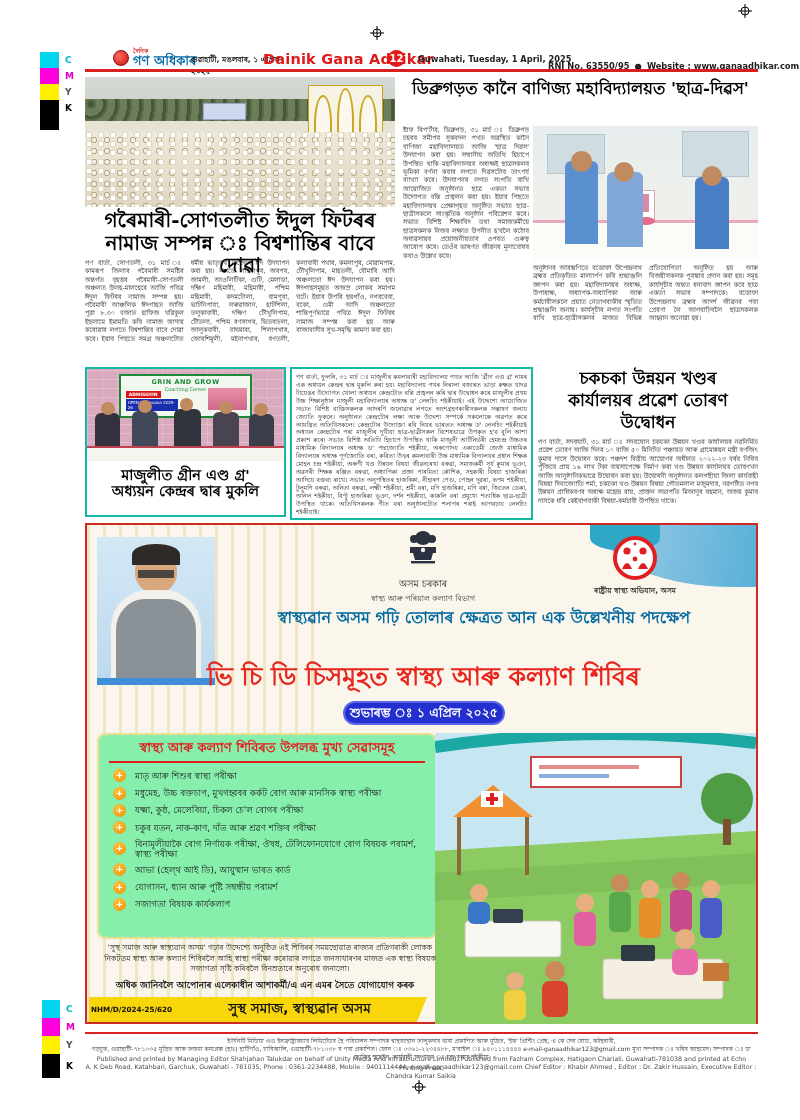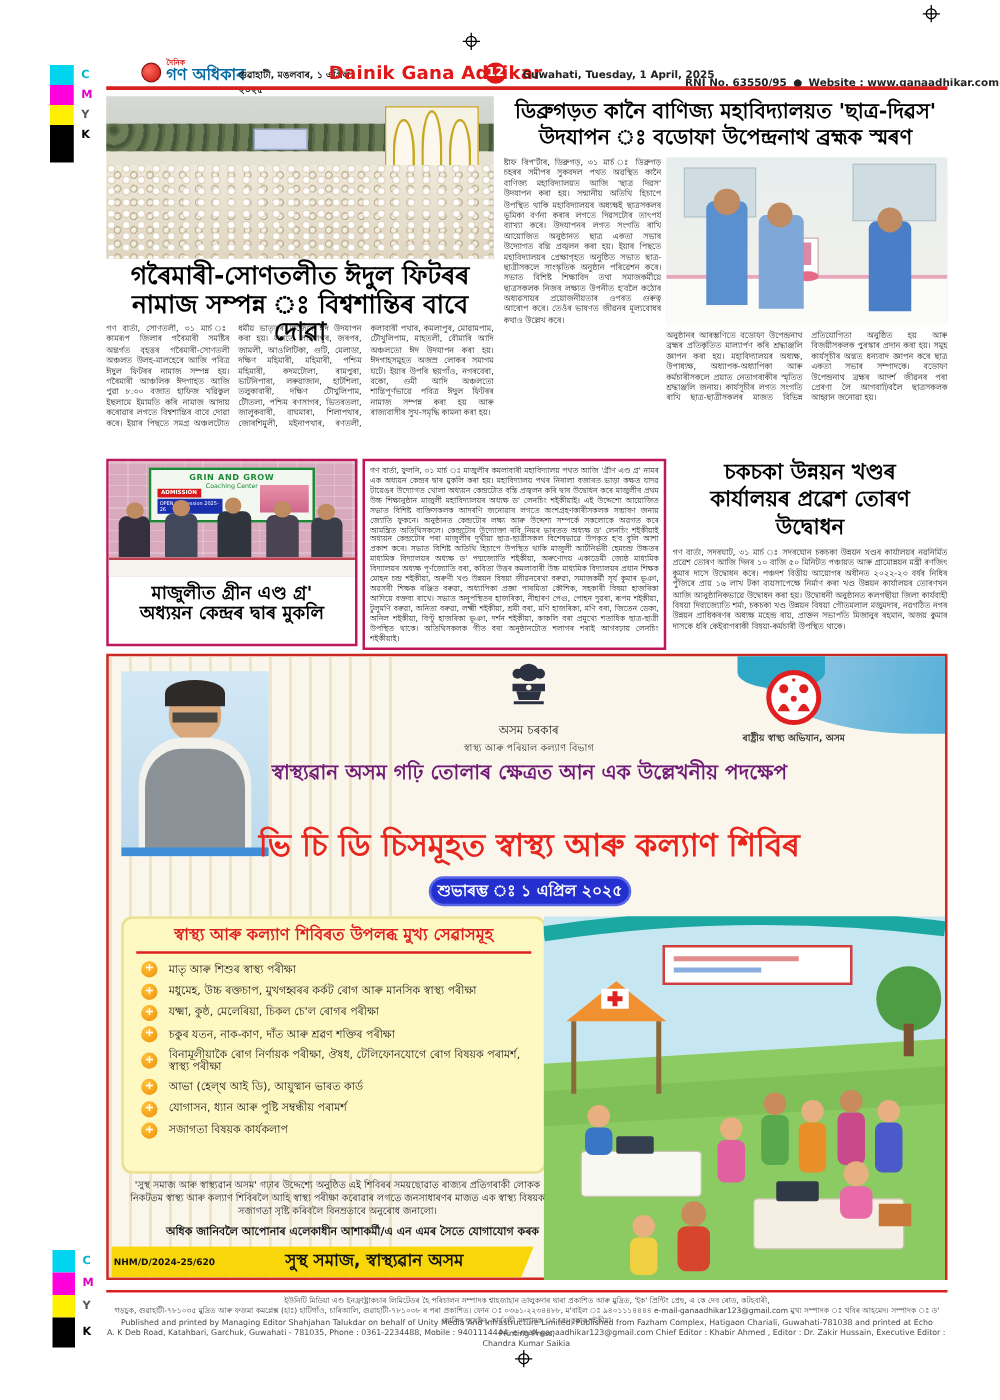--- a/index.html
+++ b/index.html
@@ -21,21 +21,21 @@
   .m-date-as{font-size:7.5px;font-weight:bold}
   .m-name-en{font-size:14.5px;font-weight:bold;color:#e01818;letter-spacing:.2px}
   .m-page{width:17px;height:17px;border-radius:50%;background:#e01818;color:#fff;font-size:10px;font-weight:bold;text-align:center;line-height:17px}
   .m-line-en{font-size:8.3px;font-weight:bold;color:#222}
   .rule-red{background:#d8201e}
   
   .hl{font-weight:bold;color:#000;text-align:center;line-height:1.12}
   .body-txt{font-size:6.4px;line-height:1.31;color:#1c1c1c;text-align:justify}
   .cols3{column-count:3;column-gap:7px}
   .cols2{column-count:2;column-gap:7px}
-  .redbox{border:2px solid #be185d;background:#fff}
+  .redbox{border:2px solid #14b8a6;background:#fff}
   
   .photo{overflow:hidden}
   .eid-photo{background:#e6e2d4}
   .eid-sky{left:0;top:0;width:100%;height:30%;background:linear-gradient(#d6dad6,#c9cfc7)}
   .eid-trees{left:0;top:17%;width:100%;height:17%;
      background:repeating-radial-gradient(circle at 6px 5px,#46583c 0 3px,#5a6b48 3px 5px,transparent 5px 12px),#6c7d58}
   .eid-gate{right:4%;top:6%;width:24%;height:42%;background:#f6f2e4;border:1px solid #caa21e;display:flex;justify-content:space-around;align-items:flex-end;padding:2px}
   .arch{width:26%;height:86%;border:2px solid #c8a820;border-bottom:none;border-radius:50% 50% 0 0/70% 70% 0 0;background:#fdf8ee}
   .eid-stage{left:38%;top:20%;width:14%;height:13%;background:#cfd8ee;border:1px solid #9aa6c8}
   .eid-crowd{left:0;bottom:0;width:100%;height:58%;
@@ -64,24 +64,24 @@
   .ad-stripes{left:0;top:0;width:34%;height:100%;
       background:repeating-linear-gradient(90deg,rgba(233,214,166,.55) 0 3px,transparent 3px 16px)}
   .ad-blob{right:0;top:0;width:150px;height:62px;background:linear-gradient(100deg,#9ccbe6,#58b0d8);border-radius:0 0 0 85%}
   .ad-blob2{right:96px;top:0;width:70px;height:26px;background:#2fa8c8;border-radius:0 0 50% 50%}
   .min-photo{background:linear-gradient(#d3e8f5,#bcd9ec)}
   .min-strip{left:0;bottom:0;width:100%;height:7px;background:#3f8fd8}
   .min-cap{font-size:8.4px;font-weight:bold;line-height:1.35;color:#222;text-align:center}
   .gov-t{font-size:9.5px;font-weight:normal;color:#222;text-align:center}
   .gov-d{font-size:7.8px;color:#333;text-align:center}
   .nhm-l{font-size:7.4px;font-weight:bold;color:#333;text-align:center}
-  .ad-tagline{font-size:16px;font-weight:bold;color:#701a75;text-align:center}
+  .ad-tagline{font-size:16px;font-weight:bold;color:#0369a1;text-align:right}
   .ad-title{font-size:25px;font-weight:bold;color:#e8261e;text-align:center;line-height:1.1}
   .pill{background:#2330cf;border:2px solid #5a66e8;border-radius:13px;color:#fff;font-size:12.5px;font-weight:bold;text-align:center;line-height:20px}
-  .svcbox{background:#fef9c3;border-radius:9px;box-shadow:0 0 0 2px #eadf90 inset}
+  .svcbox{background:#86efac;border-radius:9px;box-shadow:0 0 0 2px #eadf90 inset}
   .svc-head{font-size:13px;font-weight:bold;color:#e02020;text-align:center;padding:5px 8px 2px;border-bottom:2px solid #e02020;margin:0 12px 4px}
   .svc-row{display:flex;align-items:center;gap:9px;padding:2.2px 10px 2.2px 16px}
   .svc-ico{flex:0 0 13px;width:13px;height:13px;border-radius:50%;background:radial-gradient(circle at 35% 30%,#ffc23c,#ef8f06);color:#fff;font-size:9px;font-weight:bold;text-align:center;line-height:13px}
   .svc-lb{font-size:8.8px;color:#1a1a1a;line-height:1.15}
   .ad-para{font-size:7.6px;line-height:1.4;color:#222;text-align:center}
   .ad-contact{font-size:8.8px;font-weight:bold;color:#111;text-align:center}
   .ybar{background:#f8d60a;clip-path:polygon(0 0,100% 0,97% 100%,0 100%);display:flex;align-items:center}
   .ybar .code{font-size:7.2px;font-weight:bold;color:#111;padding-left:2px;white-space:nowrap}
   .ybar .slogan{flex:1;text-align:center;font-size:13.5px;font-weight:bold;color:#111}
   
@@ -174,21 +174,20 @@
         <div class="arch" style="height:100%"></div>
         <div class="arch"></div>
       </div>
     <div class="abs eid-crowd"></div>
   </div>
   <div class="abs hl" style="left:85px;top:209px;width:310px;font-size:20px">গৰৈমাৰী-সোণতলীত ঈদুল ফিটৰৰ</div>
   <div class="abs hl" style="left:85px;top:232px;width:310px;font-size:20px">নামাজ সম্পন্ন ঃ বিশ্বশান্তিৰ বাবে দোৱা</div>
   <div class="abs body-txt cols3" style="left:85px;top:259px;width:310px;height:106px;overflow:hidden">গণ বাৰ্তা, সোণতলী, ৩১ মাৰ্চ ঃ কামৰূপ জিলাৰ গৰৈমাৰী সমষ্টিৰ অন্তৰ্গত বৃহত্তৰ গৰৈমাৰী-সোণতলী অঞ্চলত উলহ-মালহেৰে আজি পবিত্ৰ ঈদুল ফিটৰৰ নামাজ সম্পন্ন হয়। গৰৈমাৰী আঞ্চলিক ঈদগাহত আজি পুৱা ৮.৩০ বজাত হাফিজ খৱিকুল ইছলামে ইমামতি কৰি নামাজ আদায় কৰোৱাৰ লগতে বিশ্বশান্তিৰ বাবে দোৱা কৰে। ইয়াৰ পিছতে সমগ্ৰ অঞ্চলটোত ধৰ্মীয় ভাতৃত্বৰ মাজেৰে ঈদ উদযাপন কৰা হয়। লগতে লহিৰাপুৰ, জৰপৰ, জামলী, আওলিটিকা, গুটি, মেলাডা, দক্ষিণ মহিমাৰী, মহিমাৰী, পশ্চিম মহিমাৰী, কদমটোলা, ৰামপুৰা, ভাটনিপাৰা, লৰুৱাজান, হাটশিলা, তলুকাবাৰী, দক্ষিণ টৌখুলিপাম, টৌতলা, পশ্চিম ৰণসাগৰ, ভিতৰতলা, জালুকবাৰী, বাঘমাৰা, শিলাপথাৰ, জোৰশিমুলী, মইনাপথাৰ, ৰণতলী, কলাবাৰী পথাৰ, কমলাপুৰ, মোৱামপাম, টৌখুলিপাম, মাহতলী, বৌমাৰি আদি অঞ্চলতো ঈদ উদযাপন কৰা হয়। ঈদগাহসমূহত অজস্ৰ লোকৰ সমাগম ঘটে। ইয়াৰ উপৰি ছয়গাঁও, নগৰবেৰা, বকো, গুমী আদি অঞ্চলতো শান্তিপূৰ্ণভাৱে পবিত্ৰ ঈদুল ফিটৰৰ নামাজ সম্পন্ন কৰা হয় আৰু ৰাজ্যবাসীৰ সুখ-সমৃদ্ধি কামনা কৰা হয়।</div>
 
   <div class="abs hl" style="left:403px;top:80px;width:355px;font-size:16.5px">ডিব্ৰুগড়ত কানৈ বাণিজ্য মহাবিদ্যালয়ত 'ছাত্ৰ-দিৱস'</div>
-  <div class="abs hl" style="left:403px;top:101px;width:355px;font-size:16.5px">উদযাপন ঃ বডোফা উপেন্দ্ৰনাথ ব্ৰহ্মক স্মৰণ</div>
   <div class="abs body-txt" style="left:403px;top:126px;width:126px;height:239px;overflow:hidden">ষ্টাফ ৰিপ'ৰ্টাৰ, ডিব্ৰুগড়, ৩১ মাৰ্চ ঃ ডিব্ৰুগড় চহৰৰ সমীপৰ সুকবদল পথত অৱস্থিত কানৈ বাণিজ্য মহাবিদ্যালয়ত আজি 'ছাত্ৰ দিৱস' উদযাপন কৰা হয়। সন্মানীয় অতিথি হিচাপে উপস্থিত থাকি মহাবিদ্যালয়ৰ অধ্যক্ষই ছাত্ৰসকলৰ ভূমিকা বৰ্ণনা কৰাৰ লগতে দিৱসটোৰ তাৎপৰ্য ব্যাখ্যা কৰে। উদযাপনৰ লগত সংগতি ৰাখি আয়োজিত অনুষ্ঠানত ছাত্ৰ একতা সভাৰ উদ্যোগত বন্তি প্ৰজ্বলন কৰা হয়। ইয়াৰ পিছতে মহাবিদ্যালয়ৰ প্ৰেক্ষাগৃহত অনুষ্ঠিত সভাত ছাত্ৰ-ছাত্ৰীসকলে সাংস্কৃতিক অনুষ্ঠান পৰিৱেশন কৰে। সভাত বিশিষ্ট শিক্ষাবিদ তথা সমাজকৰ্মীয়ে ছাত্ৰসকলক নিজৰ লক্ষ্যত উপনীত হ'বলৈ কঠোৰ অধ্যৱসায়ৰ প্ৰয়োজনীয়তাৰ ওপৰত গুৰুত্ব আৰোপ কৰে। তেওঁৰ ভাষণত জীৱনৰ মূল্যবোধৰ কথাও উল্লেখ কৰে।</div>
   <div class="abs photo office-photo" style="left:533px;top:126px;width:225px;height:134px">
     <div class="abs office-window" style="left:6%;top:6%;width:26%;height:30%"></div>
     <div class="abs office-window" style="left:66%;top:4%;width:30%;height:34%"></div>
     <div class="abs office-counter"></div>
     <div class="abs" style="left:44%;bottom:28%;width:10%;height:24%;background:#fff;border:1.5px solid #caa">
         <div style="margin:15% auto;width:60%;height:60%;background:#d88aa8"></div>
       </div>
     <div class="abs" style="left:46%;bottom:26%;width:8%;height:6%;background:#e86a8a;border-radius:50%"></div>
     <div class="abs person" style="left:14%;bottom:12%;width:15%;height:62%;background:#5a8fd0"></div>
@@ -350,21 +349,21 @@
       <circle cx="250" cy="206" r="10" fill="#e8b080"></circle>
         <rect x="237" y="216" width="26" height="26" rx="7" fill="#e86aa8"></rect>
       <rect x="268" y="230" width="26" height="18" fill="#c87838"></rect>
       <circle cx="120" cy="238" r="10" fill="#c98a5c"></circle>
         <rect x="107" y="248" width="26" height="36" rx="7" fill="#d8452f"></rect>
       <circle cx="80" cy="248" r="9" fill="#e8b080"></circle>
         <rect x="69" y="257" width="22" height="30" rx="6" fill="#f0d040"></rect>
     </svg>
 
     <div class="abs ad-para" style="left:16px;top:418px;width:334px">'সুস্থ সমাজ আৰু স্বাস্থ্যৱান অসম' গঢ়াৰ উদ্দেশ্যে অনুষ্ঠিত এই শিবিৰৰ সময়ছোৱাত ৰাজ্যৰ প্ৰতিগৰাকী লোকক নিকটতম স্বাস্থ্য আৰু কল্যাণ শিবিৰলৈ আহি স্বাস্থ্য পৰীক্ষা কৰোৱাৰ লগতে জনসাধাৰণৰ মাজত এক স্বাস্থ্য বিষয়ক সজাগতা সৃষ্টি কৰিবলৈ বিনম্ৰতাৰে অনুৰোধ জনালো।</div>
-    <div class="abs ad-contact" style="left:28px;top:453px;width:334px">অধিক জানিবলৈ আপোনাৰ এলেকাধীন আশাকৰ্মী/এ এন এমৰ সৈতে যোগাযোগ কৰক</div>
+    <div class="abs ad-contact" style="left:11px;top:453px;width:334px">অধিক জানিবলৈ আপোনাৰ এলেকাধীন আশাকৰ্মী/এ এন এমৰ সৈতে যোগাযোগ কৰক</div>
 
     <div class="abs ybar" style="left:2px;top:472px;width:338px;height:25px">
       <span class="code">NHM/D/2024-25/620</span>
       <span class="slogan">সুস্থ সমাজ, স্বাস্থ্যৱান অসম</span>
     </div>
   </div>
 
   <div class="abs rule-red" style="left:85px;top:1032px;width:673px;height:2px"></div>
   <div class="abs foot" style="left:85px;top:1037px;width:673px">ইউনিটি মিডিয়া এণ্ড ইনফ্ৰাষ্ট্ৰাকচাৰ লিমিটেডৰ হৈ পৰিচালন সম্পাদক শ্বাহজাহান তালুকদাৰ দ্বাৰা প্ৰকাশিত আৰু মুদ্ৰিত, 'ইক' প্ৰিন্টিং প্ৰেছ, এ কে দেব ৰোড, কটহবাৰী,</div>
   <div class="abs foot" style="left:85px;top:1045px;width:673px">গড়চুক, গুৱাহাটী-৭৮১০৩৫ মুদ্ৰিত আৰু ফজমা কমপ্লেক্স (হাঃ) হাটিগাঁও, চাৰিআলি, গুৱাহাটী-৭৮১০৩৮ ৰ পৰা প্ৰকাশিত। ফোন ঃ ০৩৬১-২২৩৪৪৮৮, ম'বাইল ঃ ৯৪০১১১৪৪৪৪ e-mail-ganaadhikar123@gmail.com মুখ্য সম্পাদক ঃ খবিৰ আহমেদ। সম্পাদক ঃ ড' জাকিৰ হুছেইন, কাৰ্যবাহী সম্পাদক ঃ চন্দ্ৰ কুমাৰ শইকীয়া</div>

